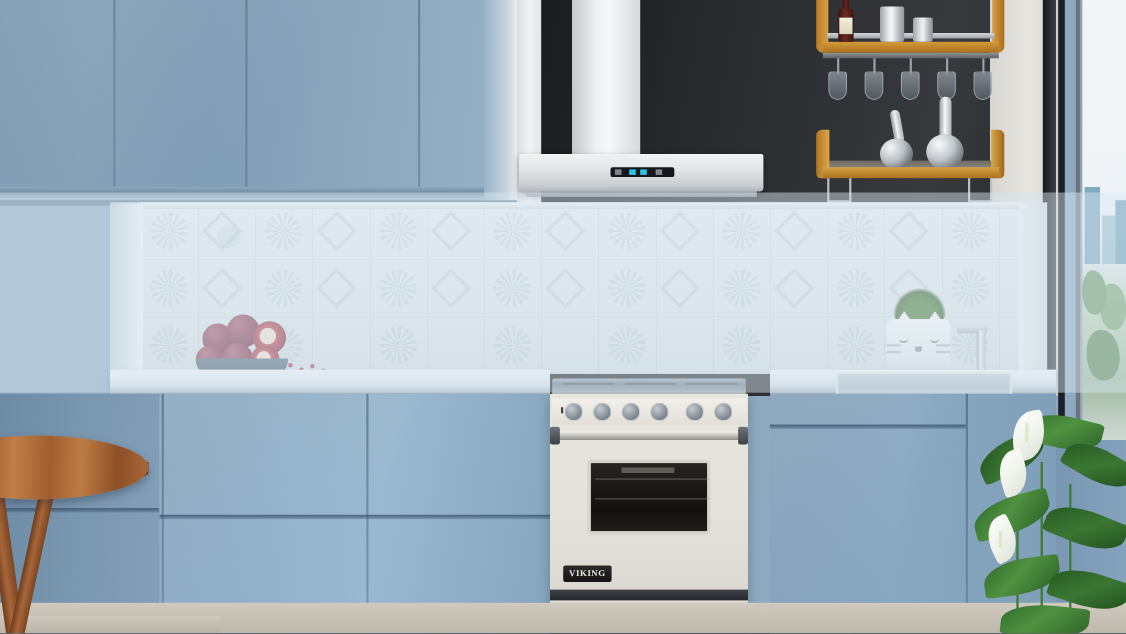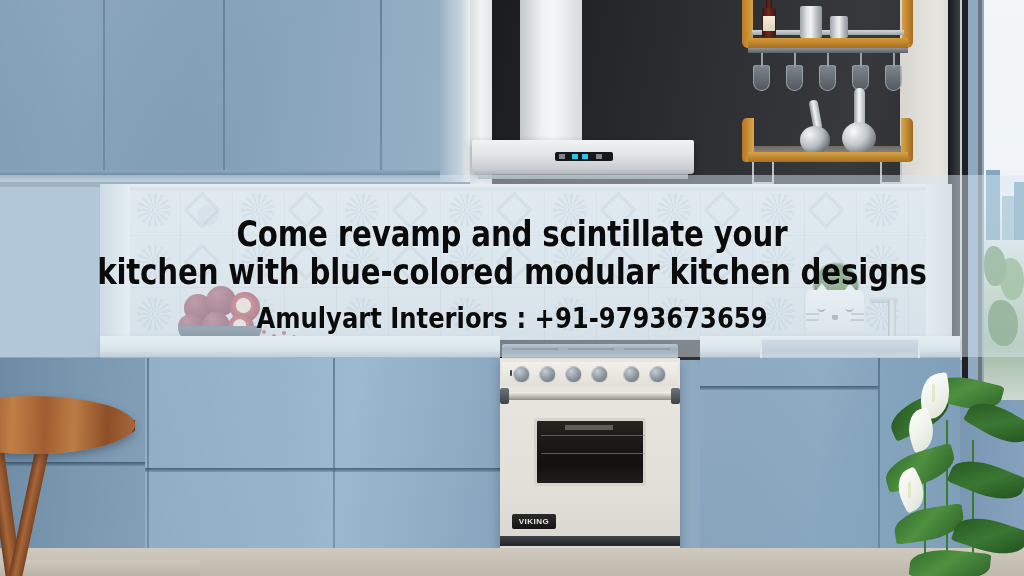--- a/index.html
+++ b/index.html
@@ -251,21 +251,21 @@
     border:3px solid #d6d3cc;
   }
   .oven-rack { position:absolute; height:1px; background:rgba(150,146,135,.55); }
   #viking-badge {
     left:512px; top:514px; width:44px; height:15px; border-radius:2px;
     background:linear-gradient(180deg,#2b2b2b,#141414);
     display:flex; align-items:center; justify-content:center;
   }
   #viking-badge span {
     color:#e9e7e2; font-size:8px; font-weight:bold; letter-spacing:.5px;
-    font-family:Liberation Sans, sans-serif;
+    font-family:Liberation Serif, serif;
   }
   #range-kick { left:500px; top:536px; width:180px; height:10px;
     background:linear-gradient(180deg,#3f4347,#23262a); }
   #range-base { left:500px; top:546px; width:180px; height:12px;
     background:linear-gradient(180deg,#e0ddd6,#cfccc5); }
 
   
   #bowl { left:178px; top:326px; width:84px; height:20px; border-radius:0 0 40px 40px;
     background:linear-gradient(180deg,#5c6d7d,#46566a); }
   .pom { position:absolute; border-radius:50%;
@@ -549,19 +549,14 @@
     <div class="leaf" style="left:30px;top:190px;width:80px;height:30px;transform:rotate(6deg);"></div>
     <div class="spathe" style="left:40px;top:14px;width:30px;height:44px;transform:rotate(-8deg);"></div>
     <div class="spadix" style="left:52px;top:24px;height:18px;"></div>
     <div class="spathe" style="left:28px;top:50px;width:26px;height:40px;transform:rotate(-18deg);"></div>
     <div class="spathe" style="left:18px;top:110px;width:26px;height:40px;transform:rotate(-26deg);"></div>
     <div class="spadix" style="left:28px;top:122px;height:16px;"></div>
   </div>
 
   <div class="abs" id="overlay-band"></div>
 
-  <div class="abs" id="text-block">
-    <div class="headline" id="headline-1">Come revamp and scintillate your</div>
-    <div class="headline" id="headline-2">kitchen with blue-colored modular kitchen designs</div>
-    <div id="contact-line">Amulyart Interiors : +91-9793673659</div>
-  </div>
 
 </div>
 
 </body></html>

